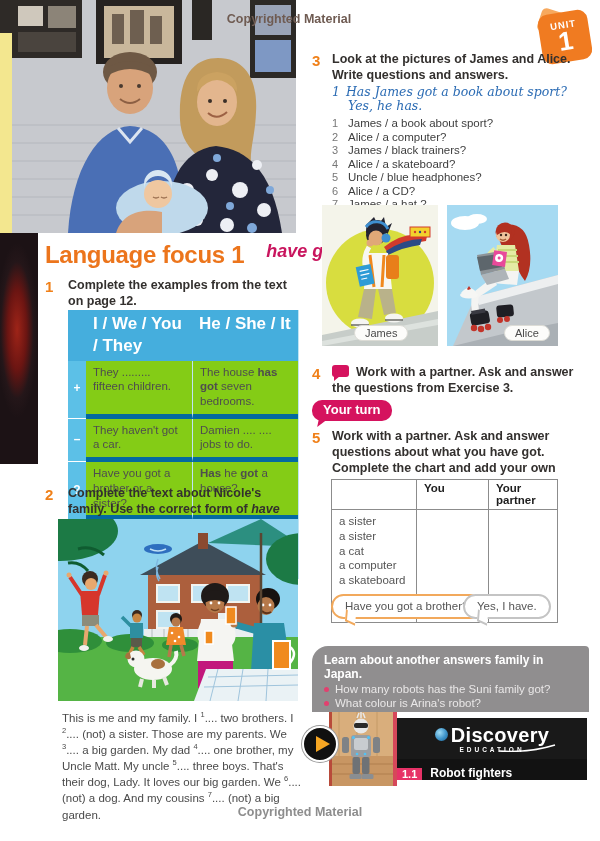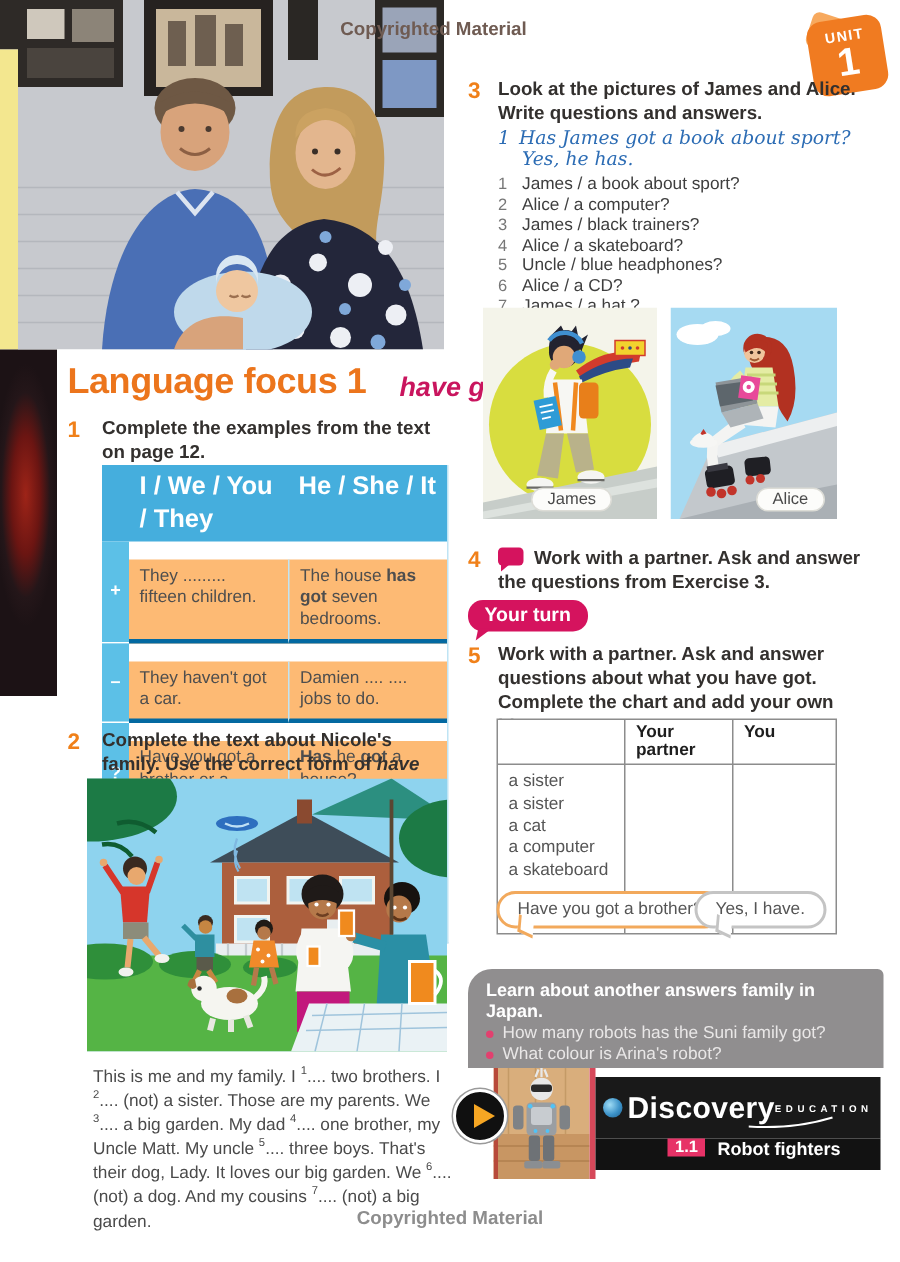--- a/index.html
+++ b/index.html
@@ -20,38 +20,38 @@
 
   
   .unit { left:536px; top:8px; width:58px; height:58px; }
   .unit .back { position:absolute; left:3px; top:2px; width:24px; height:24px; background:#f7a95e; border-radius:5px; transform:rotate(18deg); }
   .unit .main { position:absolute; left:4px; top:4px; width:50px; height:50px; background:#f07b21; border-radius:10px; transform:rotate(-9deg);
                 display:flex; flex-direction:column; align-items:center; justify-content:center; color:#fff; }
   .unit .u { font-size:9.5px; font-weight:800; letter-spacing:1px; line-height:1; }
   .unit .n { font-size:26px; font-weight:800; line-height:.95; }
 
   
-  .lf-title { left:45px; top:241px; display:flex; align-items:flex-end; gap:22px; }
+  .lf-title { left:45px; top:241px; display:flex; align-items:flex-start; gap:22px; }
   .lf-main { font-size:24px; font-weight:800; color:#ec751c; letter-spacing:-.3px; }
   .lf-sub  { font-size:18px; font-weight:700; font-style:italic; color:#c9155e; }
 
   .exnum { font-size:15px; font-weight:800; color:#f08019; }
   .instr { font-size:12.5px; line-height:1.27; font-weight:700; color:#33302e; }
   .seg-b { font-weight:700; }
   .seg-i { font-style:italic; }
   sup { font-size:7.5px; vertical-align:5px; line-height:0; }
 
   
   .gtable { left:68px; top:310px; width:231px; font-size:11.5px; line-height:1.28; color:#4e4e4e;
             border-right:1px solid #bfe4f4; border-bottom:1px solid #bfe4f4; }
   .grow { display:grid; grid-template-columns:18px 106px 106px; }
   .ghcell { background:#45aedd; color:#fff; font-weight:700; font-size:17px; padding:3px 7px 4px; }
   .gsym-h { background:#45aedd; }
   .gsym { background:#5cc0e7; color:#fff; font-weight:800; font-size:12px; display:flex; align-items:center; justify-content:center; border-bottom:1px solid #ffffff; }
-  .gcell { padding:4px 7px 5px; background:#fdba74; border-bottom:3px solid #0369a1;margin-top:12px; }
+  .gcell { padding:4px 7px 5px; background:#84cc16; border-bottom:5px solid #0369a1; }
   .gcell.r { border-left:1px solid #bfe4f4; }
 
   .gref { left:50px; top:457px; display:flex; align-items:center; gap:8px; }
   .gref-icon { width:14px; height:14px; border-radius:50%; background:#2e9bd0; color:#fff; font-size:9px; line-height:14px; text-align:center; flex:none; }
   .gref-icon::after { content:"\2192"; }
   .gref-text { font-size:12px; font-weight:700; color:#4a4a4a; }
 
   
   .para { left:62px; top:710px; width:240px; font-size:11.5px; line-height:1.4; color:#4a4a4a; }
 
@@ -95,27 +95,27 @@
   .bub2::after { border-left:2px solid #c4c4c4; border-bottom:2px solid #c4c4c4; }
 
   
   .graybox { left:312px; top:646px; width:277px; height:66px; background:#908e8f; border-radius:16px 4px 0 0; padding:7px 12px 0; }
   .gtitle { color:#fff; font-weight:700; font-size:12px; }
   .gq { display:flex; align-items:center; gap:6px; margin-top:2px; }
   .gdot { width:5px; height:5px; border-radius:50%; background:#e2406f; flex:none; }
   .gqt { color:#e9e7e7; font-size:11.5px; }
 
   .redstrip { left:393px; top:712px; width:4px; height:74px; background:#d6485a; }
-  .dpanel { left:397px; top:718px; width:190px; height:41px; background:#191919; display:flex; flex-direction:row; align-items:center; justify-content:center; color:#fff; }
+  .dpanel { left:397px; top:718px; width:190px; height:41px; background:#191919; display:flex; flex-direction:column; align-items:center; justify-content:center; color:#fff; }
   .dlogo { display:flex; align-items:center; gap:3px; line-height:1; }
   .globe { width:13px; height:13px; border-radius:50%; background:radial-gradient(circle at 35% 35%, #9fdcf5, #3c92c8 55%, #1e5e8c); flex:none; }
   .dname { font-size:20px; font-weight:700; letter-spacing:.3px; }
   .dsub { font-size:6.5px; font-weight:700; letter-spacing:3px; margin-top:1px; }
   .dswoosh { position:absolute; right:30px; bottom:7px; }
-  .dbar { left:397px; top:759px; width:190px; height:21px; background:#121212; display:flex; align-items:flex-start;padding-left:48px; }
+  .dbar { left:397px; top:759px; width:190px; height:21px; background:#121212; display:flex; align-items:flex-end; }
   .dcode { background:#e73267; color:#fff; font-weight:700; font-size:11px; display:flex; align-items:center; padding:0 5px; flex:none; }
   .dtitle { color:#fff; font-weight:700; font-size:12px; display:flex; align-items:center; padding-left:8px; }
   .play { left:302px; top:726px; width:36px; height:36px; border-radius:50%; background:#101010; border:2px solid #fff; box-shadow:0 0 0 1px #9a9a9a; }
   .play::after { content:""; position:absolute; left:12px; top:8px; border-left:14px solid #f6a623; border-top:8px solid transparent; border-bottom:8px solid transparent; }
 </style>
 </head>
 <body>
 
 <div id="page">
 
@@ -473,22 +473,22 @@
   <div class="abs exnum ex4-num">4</div>
   <div class="abs instr ex4-ins"><span class="speech-icon"></span><span>Work with a partner. Ask and answer the questions from Exercise 3.</span></div>
 
   <div class="yourturn">Your turn</div>
 
   <div class="abs exnum ex5-num">5</div>
   <div class="abs instr ex5-ins">Work with a partner. Ask and answer questions about what you have got. Complete the chart and add your own ideas.</div>
 
   <div class="abs ctable">
     <div class="cth"></div>
+    <div class="cth bl">You</div>
     <div class="cth bl">Your partner</div>
-    <div class="cth bl">You</div>
     <div class="ctd">
         <div>a sister</div>
         <div>a sister</div>
         <div>a cat</div>
         <div>a computer</div>
         <div>a skateboard</div>
         <div>....</div>
         <div>....</div>
       </div>
     <div class="ctd bl"></div>

